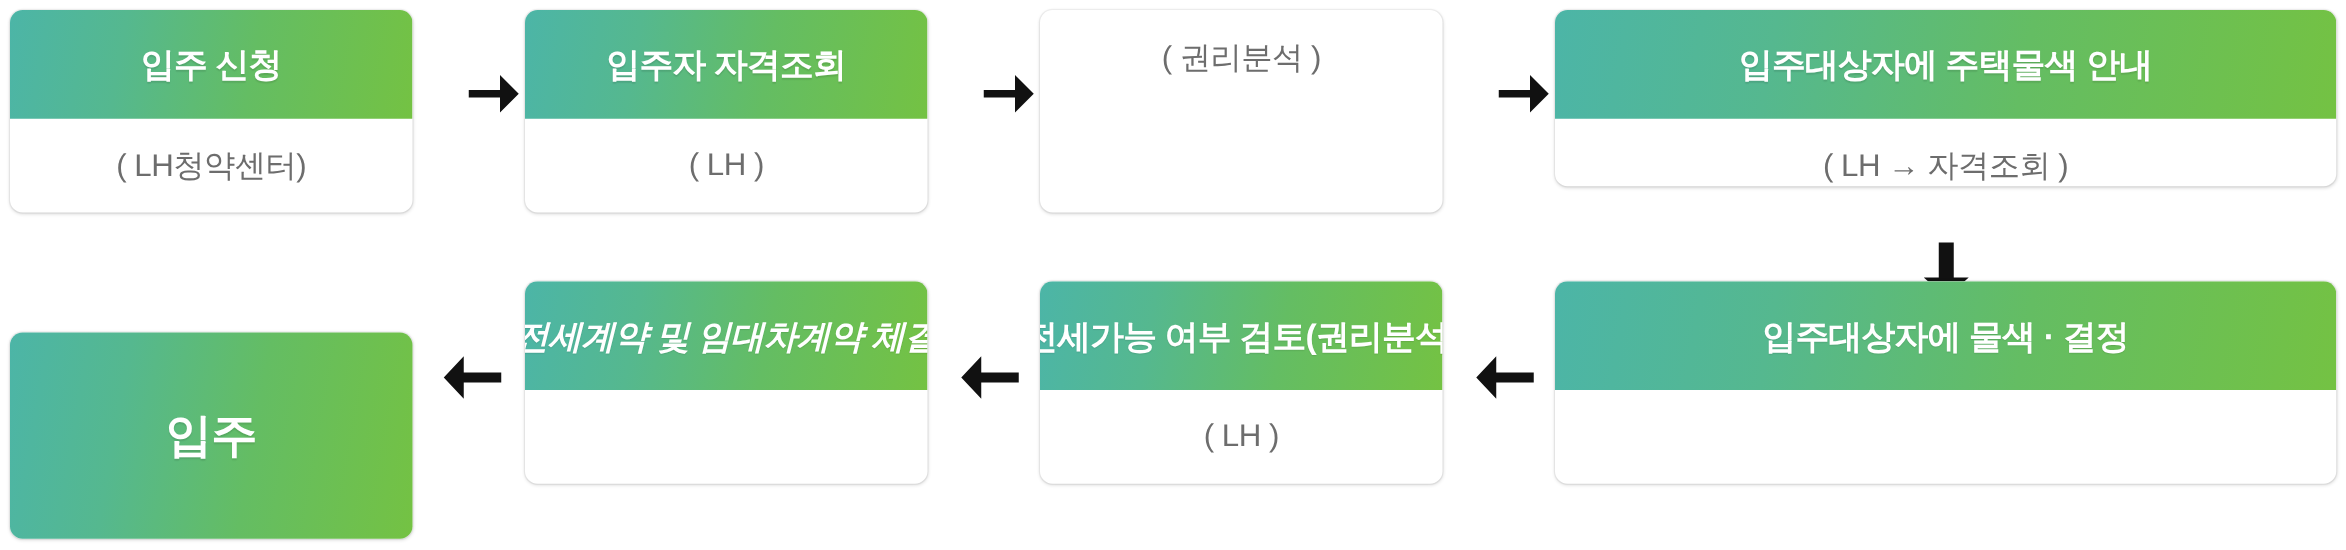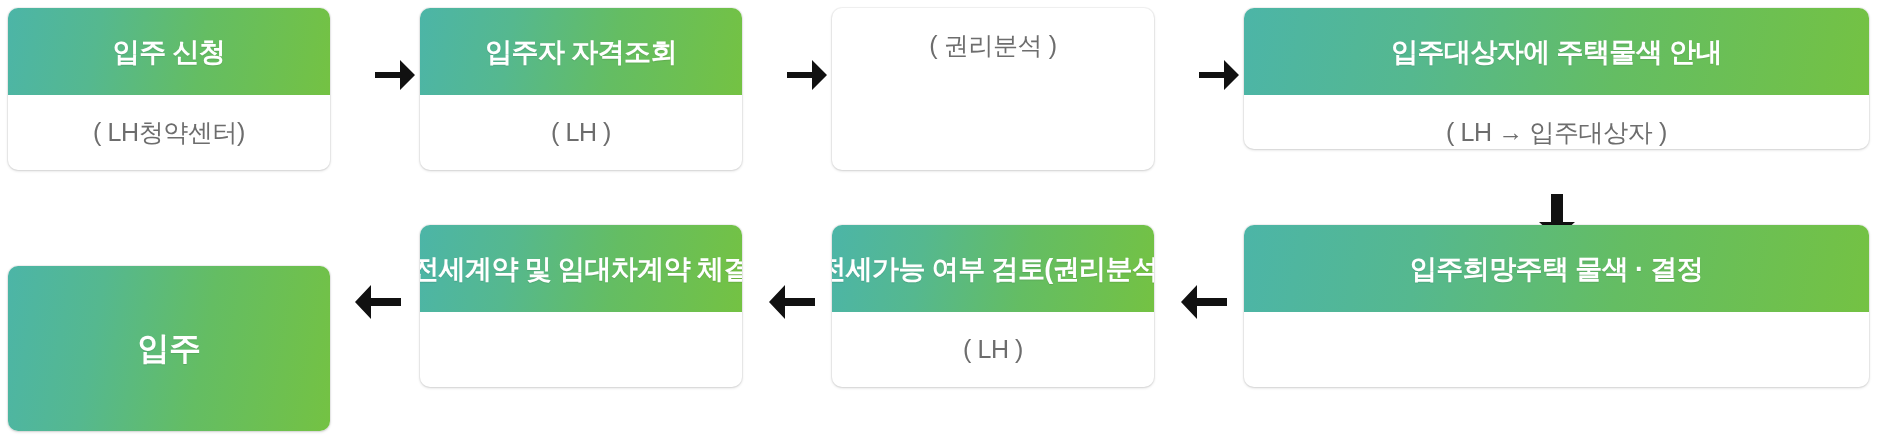--- a/index.html
+++ b/index.html
@@ -61,21 +61,21 @@
     white-space: nowrap;
   }
 
   
   .card.solid {
     background: linear-gradient(100deg, #4cb5a7 0%, #55b88f 28%, #64bd63 60%, #74c243 100%);
   }
   .card.solid .card-header {
     height: 100%;
     background: transparent;
-    font-size: 32px;
+    font-size: 37px;
   }
 
   
   .arrow {
     position: absolute;
     color: #111111;
     display: flex;
     align-items: center;
     justify-content: center;
     line-height: 1;
@@ -115,40 +115,40 @@
   </div>
 
   <div class="arrow" style="left:1196px; top:52px; width:46px; height:46px;">
     <svg width="44" height="40" viewBox="0 0 44 40" aria-hidden="true">
       <path d="M2 17 H27 L27 5 L42 20 L27 35 L27 23 H2 Z" fill="#111111"></path>
     </svg>
   </div>
 
   <div class="card" style="left:1244px; top:8px; width:625px; height:141px;">
     <div class="card-header">입주대상자에 주택물색 안내</div>
-    <div class="card-body">( LH → 입주대상자 )</div>
+    <div class="card-body">( LH → 자격조회 )</div>
   </div>
 
   <div class="arrow" style="left:1532px; top:190px; width:50px; height:52px;">
     <svg width="40" height="48" viewBox="0 0 40 48" aria-hidden="true">
       <path d="M14 2 H26 V30 H38 L20 46 L2 30 H14 Z" fill="#111111"></path>
     </svg>
   </div>
 
   <div class="card solid" style="left:8px; top:266px; width:322px; height:165px;">
     <div class="card-header">입주</div>
   </div>
 
   <div class="arrow" style="left:348px; top:272px; width:60px; height:60px;">
     <svg width="50" height="44" viewBox="0 0 50 44" aria-hidden="true">
       <path d="M48 18 H18 L18 5 L2 22 L18 39 L18 26 H48 Z" fill="#111111"></path>
     </svg>
   </div>
 
-  <div class="card" style="left:420px; top:225px; width:322px; height:162px;">
+  <div class="card" style="left:420px; top:225px; width:322px; height:162px;font-style:italic;">
     <div class="card-header">전세계약 및 임대차계약 체결</div>
   </div>
 
   <div class="arrow" style="left:762px; top:272px; width:60px; height:60px;">
     <svg width="50" height="44" viewBox="0 0 50 44" aria-hidden="true">
       <path d="M48 18 H18 L18 5 L2 22 L18 39 L18 26 H48 Z" fill="#111111"></path>
     </svg>
   </div>
 
   <div class="card" style="left:832px; top:225px; width:322px; height:162px;">
@@ -156,16 +156,16 @@
     <div class="card-body">( LH )</div>
   </div>
 
   <div class="arrow" style="left:1174px; top:272px; width:60px; height:60px;">
     <svg width="50" height="44" viewBox="0 0 50 44" aria-hidden="true">
       <path d="M48 18 H18 L18 5 L2 22 L18 39 L18 26 H48 Z" fill="#111111"></path>
     </svg>
   </div>
 
   <div class="card" style="left:1244px; top:225px; width:625px; height:162px;">
-    <div class="card-header">입주희망주택 물색 · 결정</div>
+    <div class="card-header">입주대상자에 물색 · 결정</div>
   </div>
 
 </div>
 
 </body></html>

